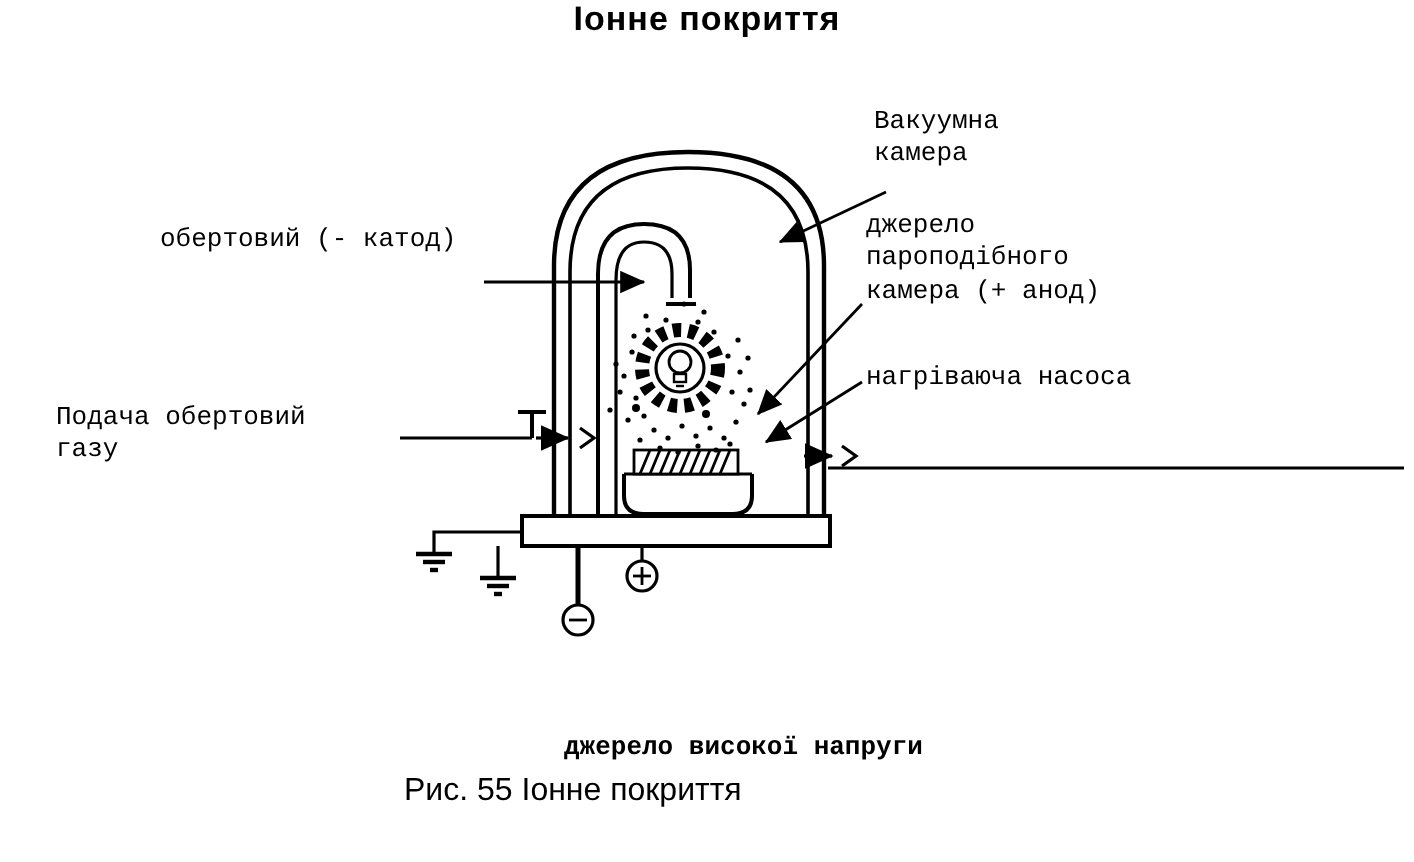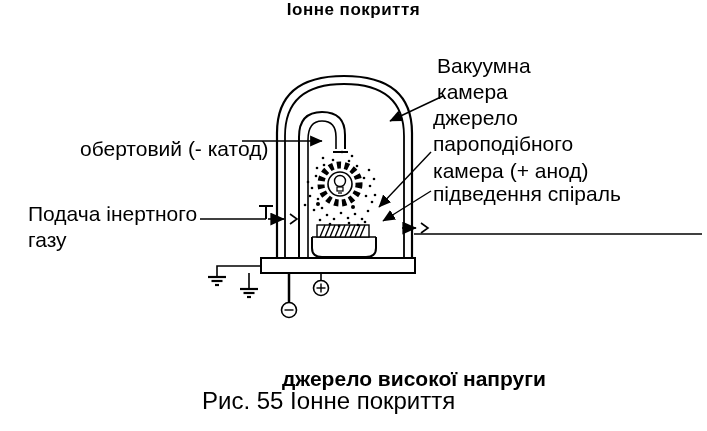--- a/index.html
+++ b/index.html
@@ -9,38 +9,39 @@
     background:var(--bg);
     font-family:"Liberation Sans", sans-serif;
     color:var(--line);
     position:relative;
     overflow:hidden;
   }
   .stage { position:absolute; inset:0; }
   svg.diagram { position:absolute; left:0; top:0; color:var(--line); }
   .lbl {
     position:absolute;
-    font-size:21px;
+    font-size:13px;
     line-height:1.25;
     white-space:pre-line;
     color:var(--line);
+    font-family:Liberation Mono, monospace;
   }
   .title {
     position:absolute;
     left:0; top:10; width:707px;
     text-align:center;
     font-size:17px;
     font-weight:bold;
     letter-spacing:.5px;
   }
   .bold { font-weight:bold;margin-top:44px; }
   .caption {
     position:absolute;
     left:202px; top:387px;
-    font-size:24px;
+    font-size:16px;
     white-space:nowrap;
   }
 </style>
 </head>
 <body>
 
 <div class="stage">
 
   <div class="title">Іонне покриття</div>
 
@@ -180,25 +181,25 @@
     </g>
   </svg>
 
   <div class="lbl" style="left:437px; top:53px;">Вакуумна
 камера</div>
 
   <div class="lbl" style="left:433px; top:105px;">джерело
 пароподібного
 камера (+ анод)</div>
 
-  <div class="lbl" style="left:433px; top:181px;">підведення спіраль</div>
-
-  <div class="lbl" style="left:80px; top:136px;text-align:right;">обертовий (- катод)</div>
-
-  <div class="lbl" style="left:28px; top:201px;">Подача інертного
+  <div class="lbl" style="left:433px; top:181px;">нагріваюча насоса</div>
+
+  <div class="lbl" style="left:80px; top:112px;text-align:right;">обертовий (- катод)</div>
+
+  <div class="lbl" style="left:28px; top:201px;">Подача обертовий
 газу</div>
 
 
 
   <div class="lbl bold" style="left:282px; top:322px;">джерело високої напруги</div>
 
   <div class="caption">Рис. 55 Іонне покриття</div>
 
 </div>
 

